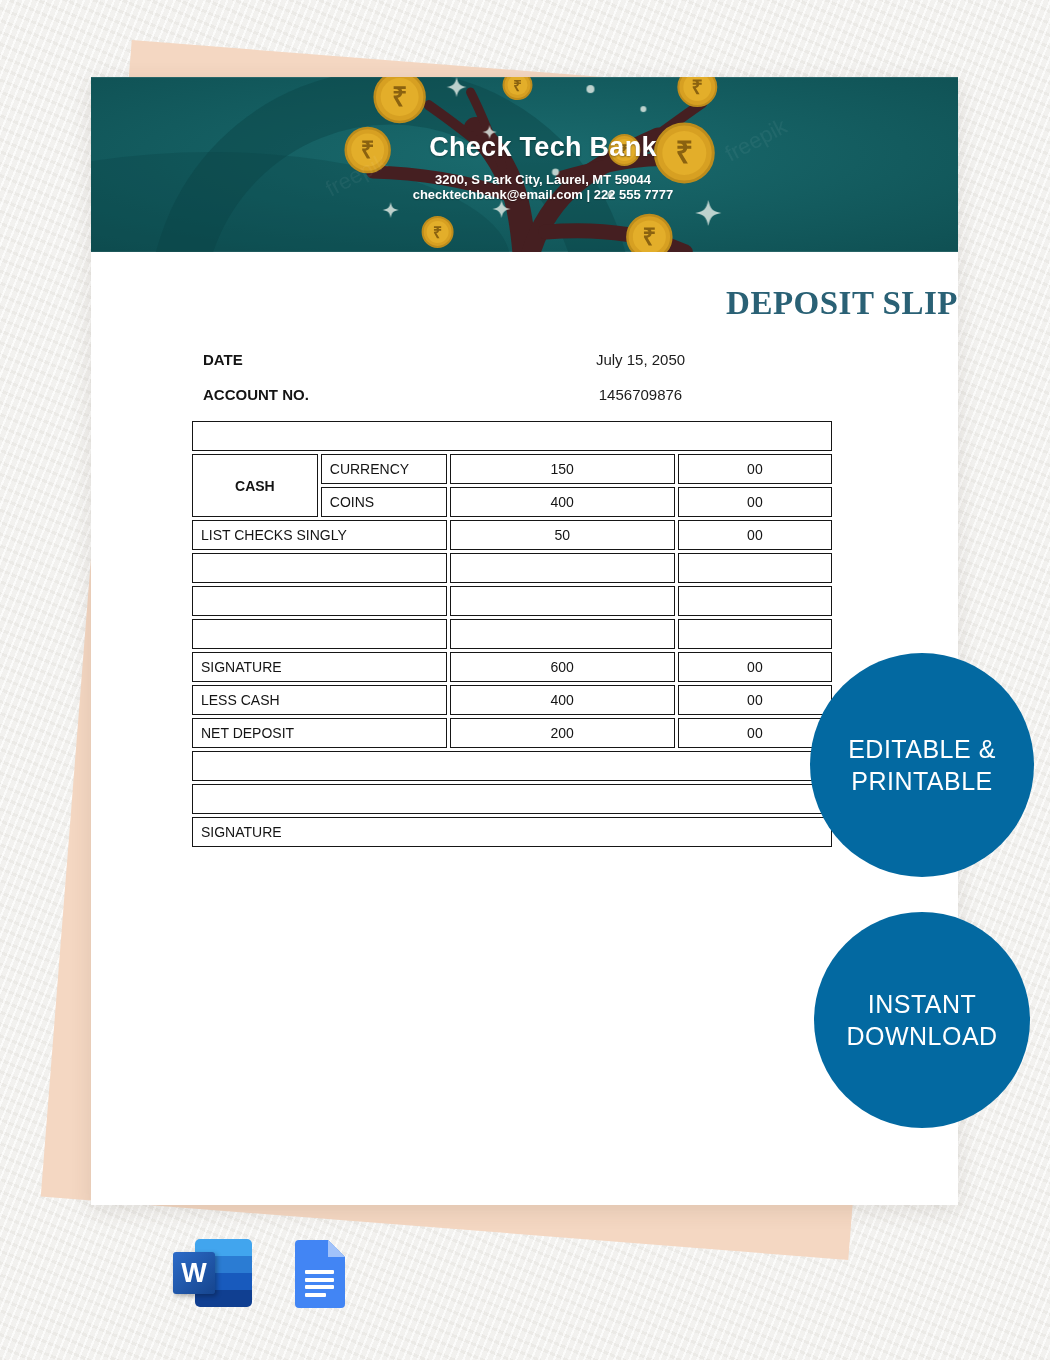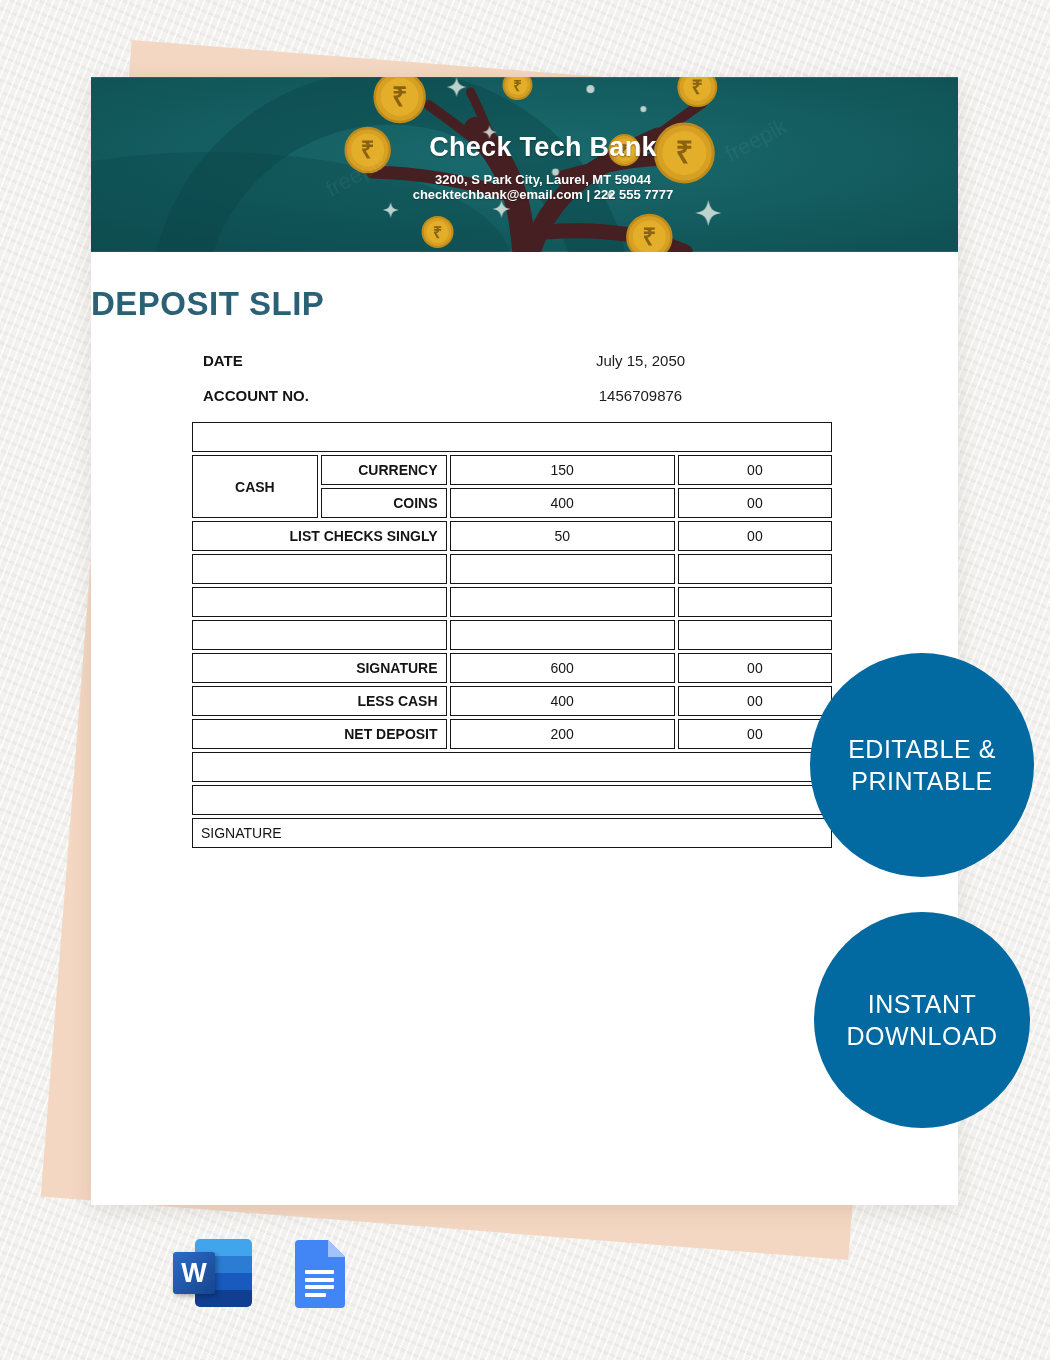--- a/index.html
+++ b/index.html
@@ -34,43 +34,43 @@
   }
   .bank-name { font-size:27px; font-weight:bold; letter-spacing:0.3px;
     text-shadow:0 1px 2px rgba(0,0,0,0.35); }
   .bank-address { font-size:13px; font-weight:bold; margin-top:9px;
     text-shadow:0 1px 1px rgba(0,0,0,0.3); }
   .bank-contact { font-size:13px; font-weight:bold; 
     text-shadow:0 1px 1px rgba(0,0,0,0.3); }
 
   
   .doc-title {
-    margin-top:33px; margin-bottom:20px; text-align:left;
-    font-size:33px; font-weight:bold; color:#2a6175; letter-spacing:0.5px;
+    margin-top:33px; margin-bottom:20px; text-align:right;
+    font-size:33px; font-weight:bold; color:#2a6175; letter-spacing:0.5px;font-family:Liberation Serif, serif;
   }
 
   
   .fields { margin-top:8px; }
   .field-row { display:flex; align-items:center; height:35px;
     padding-left:112px; }
   .f-label { width:120px; font-weight:bold; font-size:15px; color:#141414; }
   .f-value { flex:1; text-align:center; font-size:15px; font-weight:500; color:#1c1c1c; }
 
   
   table.deposit {
     border-collapse:separate; border-spacing:3px;
     width:646px; margin:6px 0 0 98px; table-layout:fixed;
   }
   table.deposit td {
     border:1.5px solid #161616; height:30px;
     font-size:14px; color:#141414; padding:1px 8px;
     background:#ffffff; overflow:hidden; white-space:nowrap;
   }
   td.bar { background:#235666; border-color:#0e0e0e; height:25px; padding:0; }
-  td.lbl { font-weight:bold; text-align:right; }
+  td.lbl { font-weight:normal; }
   td.cash { font-weight:bold; text-align:center; }
   td.num { text-align:center; font-weight:500; font-size:15px; }
   td.blank { }
   td.sig { font-weight:normal; height:33px; font-size:14px; }
 
   
   .badge {
     position:absolute; border-radius:50%; background:#0369a1;
     color:#ffffff; display:flex; flex-direction:column;
     align-items:center; justify-content:center;

